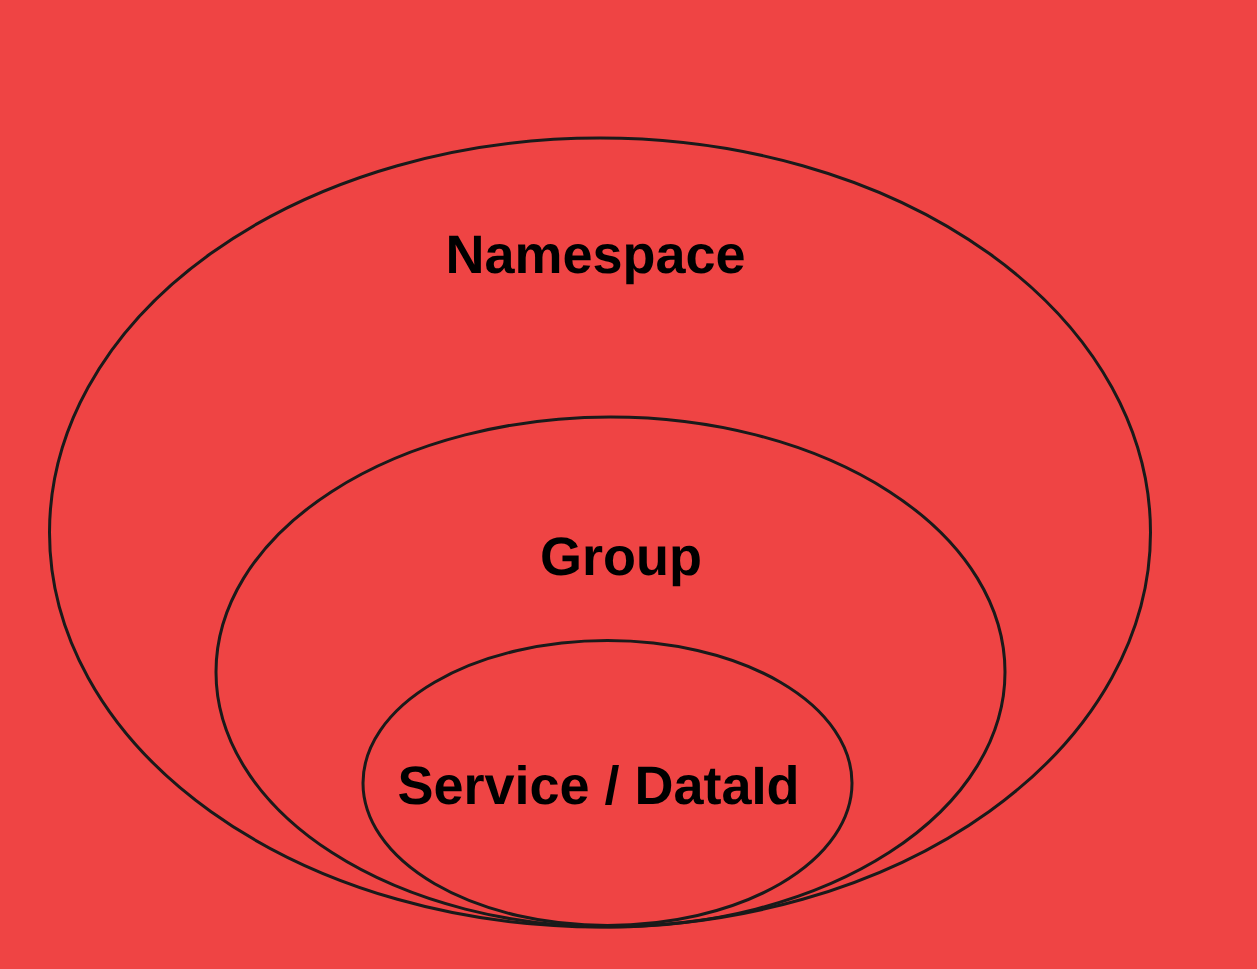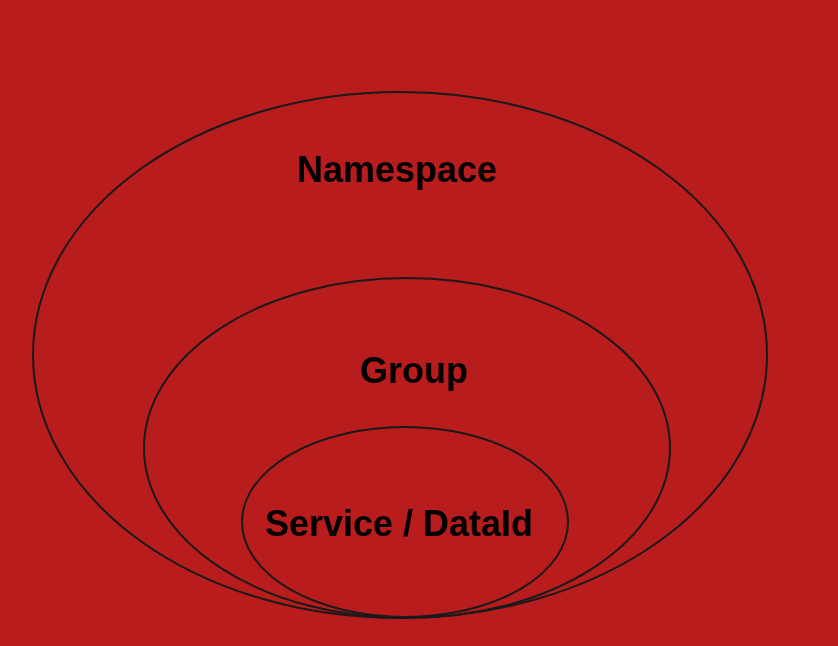--- a/index.html
+++ b/index.html
@@ -7,21 +7,21 @@
     padding: 0;
     background: #ffffff;
     width: 838px;
     height: 646px;
     overflow: hidden;
   }
   .diagram-wrap {
     position: relative;
     width: 838px;
     height: 646px;
-    background: #b91c1c;
+    background: #ef4444;
   }
   svg {
     display: block;
   }
   .ring {
     fill: none;
     stroke-width: 2;
   }
   .label {
     font-family: "Liberation Sans", "DejaVu Sans", sans-serif;

